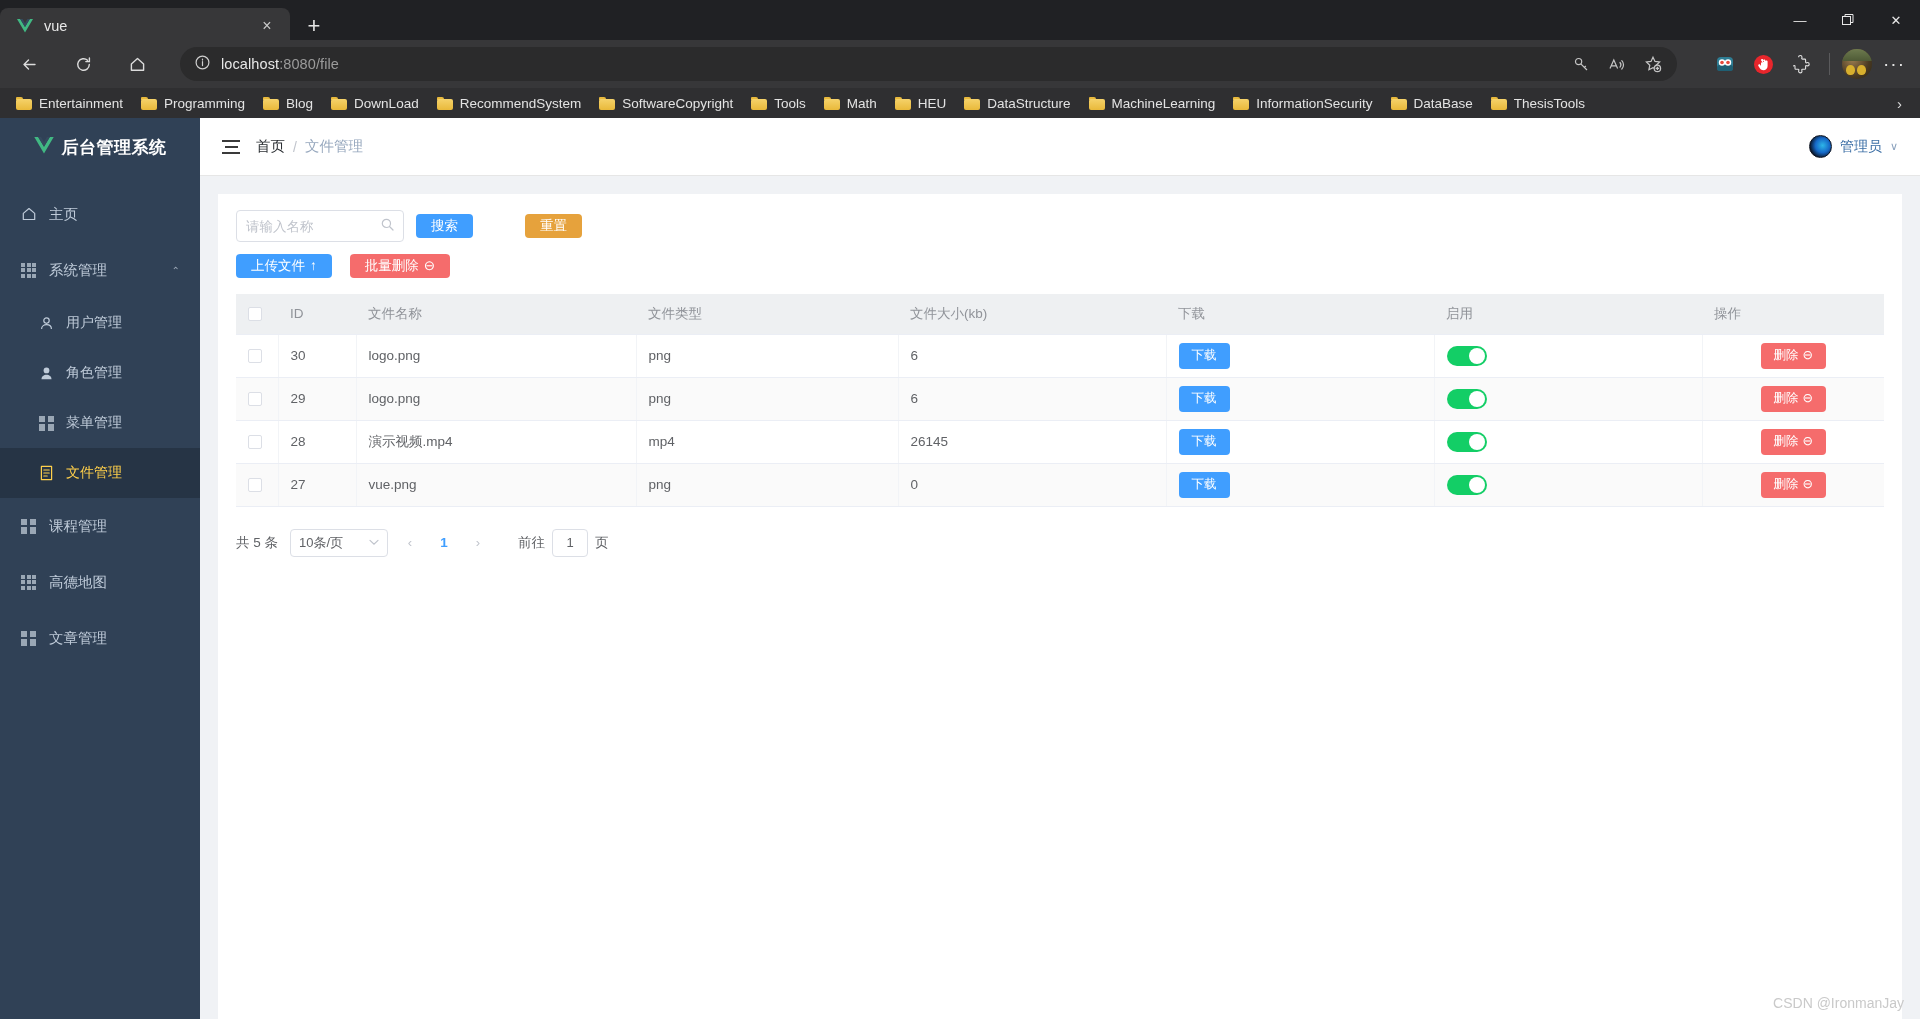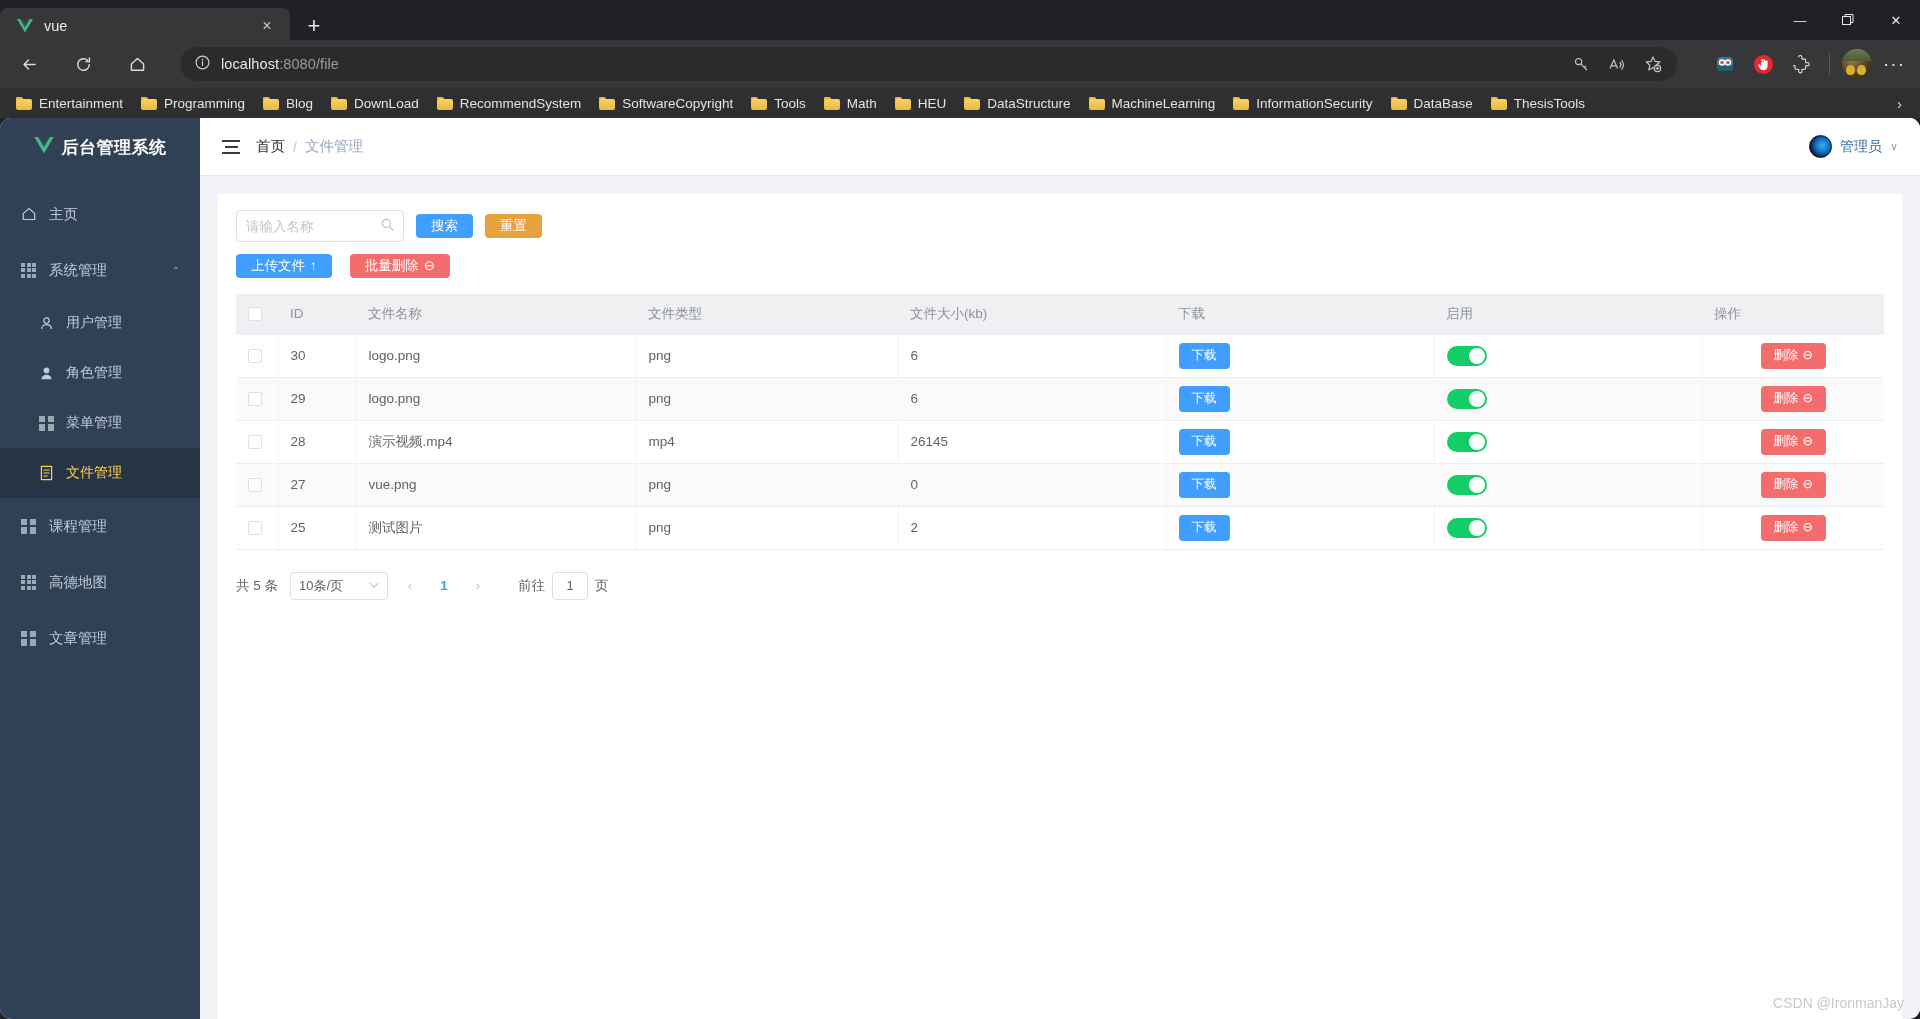--- a/index.html
+++ b/index.html
@@ -79,21 +79,21 @@
     content:''; position:absolute; left:0; top:0; width:7px; height:3px;
     background:#e8b93c; border-radius:1px 2px 0 0;
   }
   .bm-folder::after{
     content:''; position:absolute; left:0; top:2px; width:16px; height:11px;
     background: linear-gradient(#f5d26a, #e9b93a); border-radius:2px;
   }
   .bm-overflow { margin-left:auto; color:#dcdcdc; font-size:15px; padding: 0 10px; }
 
   
-  .app { flex: 1; display:flex; background:#f0f2f5; position: relative; overflow:hidden;border-radius:11px; }
+  .app { flex: 1; display:flex; background:#f0f2f5; position: relative; overflow:hidden; }
 
   .sidebar {
     width: 200px; background:#304156; flex:none; display:flex; flex-direction:column;
     color:#bfcbd9;
   }
   .logo {
     height: 58px; display:flex; align-items:center; justify-content:center; gap: 8px;
   }
   .logo-mark { width:20px; height:20px; position:relative; flex:none; }
   .logo-text { color:#fff; font-size:17px; font-weight:700; letter-spacing:.5px; }
@@ -154,21 +154,21 @@
     border:none; outline:none; flex:1; font-size:13.5px; color:#606266; min-width:0;
     font-family: "Liberation Sans", sans-serif; background: transparent;
   }
   .inp input::placeholder { color:#c0c4cc; }
   .search-ico { color:#c0c4cc; font-size:13px; flex:none; }
 
   .btn { height:24px; padding: 1px 15px; border-radius:4px; border:none; cursor:pointer;
          font-size:13.5px; color:#fff; display:inline-flex; align-items:center; gap:5px;
          font-family:"Liberation Sans", sans-serif; line-height:1; }
   .btn-primary { background:#409eff; }
-  .btn-warning { background:#e6a23c; }
+  .btn-warning { background:#e6a23c;margin-left:40px; }
   .btn-danger  { background:#f56c6c; }
 
   .action-row { display:flex; gap: 18px; margin-top: 12px; }
 
   table.tbl { width: 100%; border-collapse: collapse; margin-top: 16px; table-layout: fixed; }
   table.tbl thead th {
     background:#eef0f2; color:#909399; font-weight:400; font-size:13.5px; text-align:left;
     height: 40px; padding: 0 12px; border-bottom:1px solid #ebeef5;
   }
   table.tbl tbody td {
@@ -630,33 +630,20 @@
                 <td class="c-type">png</td>
                 <td class="c-size">0</td>
                 <td class="c-dl"><button class="btn-sm" style="background:#409eff">下载</button></td>
                 <td class="c-en"><span class="switch"></span></td>
                 <td class="c-op no-br"><button class="btn-sm" style="background:#f56c6c">
                       <span>删除</span>
                       <span>⊖</span>
                     </button></td>
               </tr>
 
-              <tr>
-                <td class="c-chk"><span class="chk"></span></td>
-                <td class="c-id">25</td>
-                <td class="c-name">测试图片</td>
-                <td class="c-type">png</td>
-                <td class="c-size">2</td>
-                <td class="c-dl"><button class="btn-sm" style="background:#409eff">下载</button></td>
-                <td class="c-en"><span class="switch"></span></td>
-                <td class="c-op no-br"><button class="btn-sm" style="background:#f56c6c">
-                      <span>删除</span>
-                      <span>⊖</span>
-                    </button></td>
-              </tr>
 
             </tbody>
           </table>
 
           <div class="pager">
             <span class="pg-total">共 5 条</span>
             <div class="pg-select">
               <span>10条/页</span>
               <span class="chev2">
                 <svg width="10" height="7" viewBox="0 0 10 7" fill="none" stroke="#c0c4cc" stroke-width="1.2" stroke-linecap="round">

